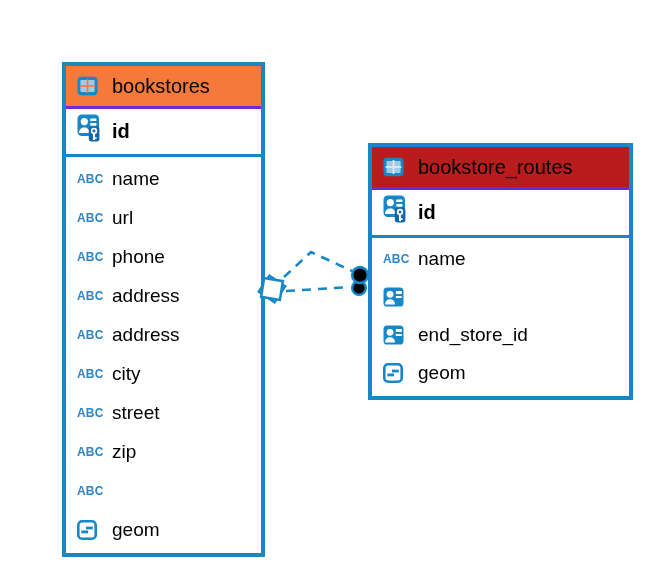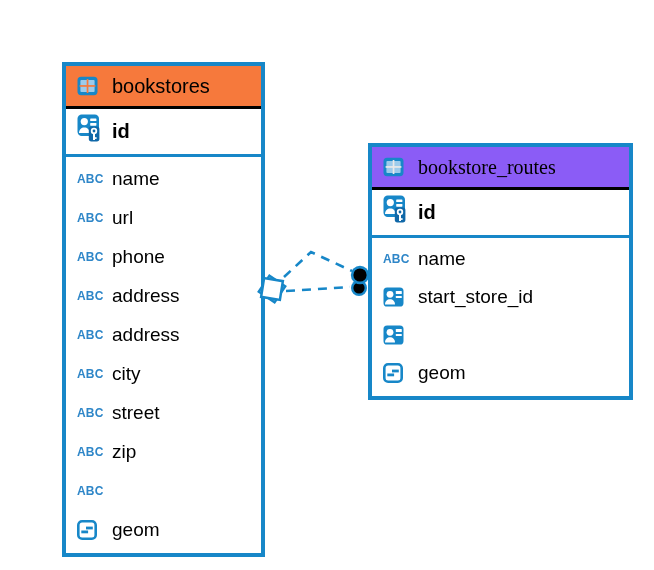--- a/index.html
+++ b/index.html
@@ -8,25 +8,25 @@
     font-family:"Liberation Sans", sans-serif;color:#000;overflow:hidden;
   }
   .erd-table{
     position:absolute;background:#fff;border:4px solid #1787C8;
     box-sizing:border-box;z-index:1;
   }
   .t-bookstores{left:62px;top:62px;width:203px;}
   .t-routes{left:368px;top:143px;width:265px;}
   .thead{
     display:flex;align-items:center;gap:9px;height:40px;
-    padding:0 6px 0 11px;border-bottom:3px solid #000000;
+    padding:0 6px 0 11px;border-bottom:3px solid #6d28d9;
     font-size:20px;white-space:nowrap;overflow:hidden;
   }
   .thead.orange{background:#F6793C;}
-  .thead.gray{background:#8b5cf6;font-family:Liberation Serif, serif;}
+  .thead.gray{background:#b91c1c;}
   .pk-row{
     display:flex;align-items:center;gap:9px;height:45px;
     padding:0 0 0 11px;border-bottom:3px solid #1787C8;
     font-size:20px;font-weight:bold;
   }
   .col-row{
     display:flex;align-items:center;gap:9px;height:39px;
     padding:0 6px 0 11px;font-size:19px;white-space:nowrap;
   }
   .t-routes .col-row{height:38px;}
@@ -186,32 +186,32 @@
     <div class="col-row">
       <span class="icon">
         <svg width="21" height="20" viewBox="0 0 21 20">
           <rect x="0.5" y="0.5" width="20" height="19" rx="3.6" fill="#1787C8"></rect>
           <circle cx="7" cy="7.3" r="3.4" fill="#fff"></circle>
           <path d="M2 17.6c0-3.4 2.2-5.3 5-5.3s5 1.9 5 5.3z" fill="#fff"></path>
           <rect x="12.8" y="4" width="6" height="3.1" rx="0.6" fill="#fff"></rect>
           <rect x="12.8" y="9" width="6" height="2" rx="0.6" fill="#fff"></rect>
         </svg>
       </span>
-      <span>start_store_id</span>
     </div>
     <div class="col-row">
       <span class="icon">
         <svg width="21" height="20" viewBox="0 0 21 20">
           <rect x="0.5" y="0.5" width="20" height="19" rx="3.6" fill="#1787C8"></rect>
           <circle cx="7" cy="7.3" r="3.4" fill="#fff"></circle>
           <path d="M2 17.6c0-3.4 2.2-5.3 5-5.3s5 1.9 5 5.3z" fill="#fff"></path>
           <rect x="12.8" y="4" width="6" height="3.1" rx="0.6" fill="#fff"></rect>
           <rect x="12.8" y="9" width="6" height="2" rx="0.6" fill="#fff"></rect>
         </svg>
       </span>
+      <span>end_store_id</span>
     </div>
     <div class="col-row">
       <span class="icon">
         <svg width="20" height="20" viewBox="0 0 20 20">
           <rect x="1.3" y="1.3" width="17.4" height="17.4" rx="3.8" fill="none" stroke="#1787C8" stroke-width="2.6"></rect>
           <rect x="4.3" y="10.5" width="6.8" height="2.8" fill="#1787C8"></rect>
           <rect x="9" y="6.6" width="6.8" height="2.8" fill="#1787C8"></rect>
         </svg>
       </span>
       <span>geom</span>

